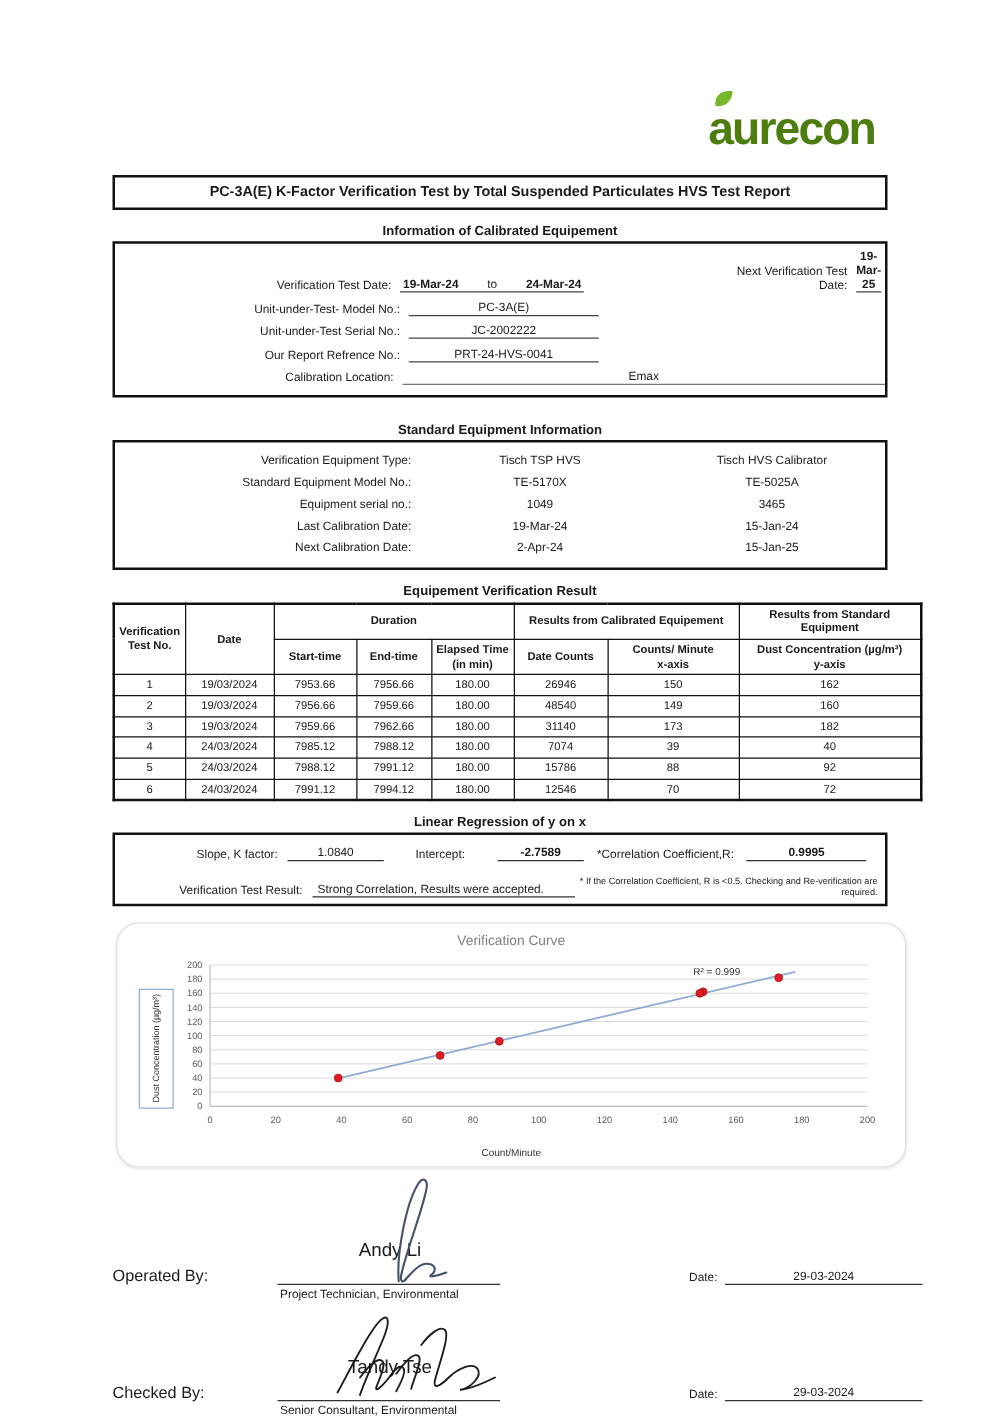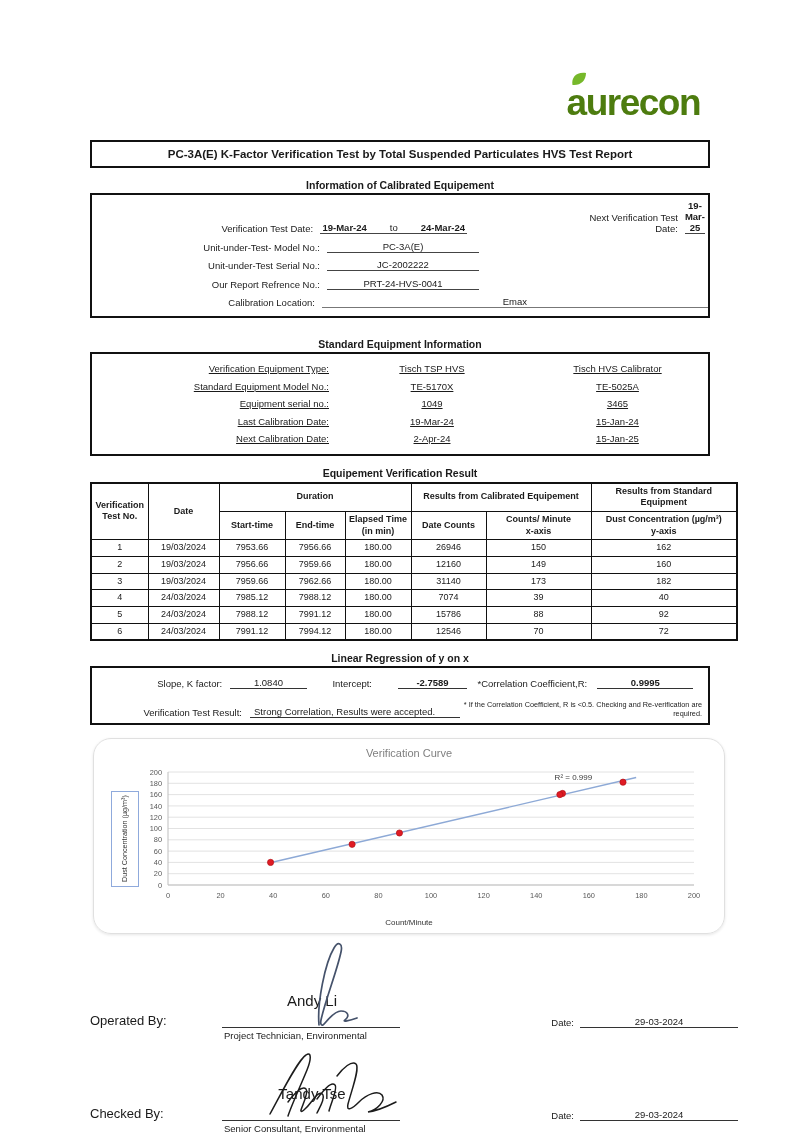--- a/index.html
+++ b/index.html
@@ -31,21 +31,21 @@
   .field { border-bottom:1.3px solid #444; text-align:center; }
   .date-group { width:152px; display:flex; border-bottom:1.3px solid #444; }
   .date-group span { flex:1; text-align:center; }
   .bold { font-weight:bold; }
   .next-label { margin-left:100px; }
   .next-field { flex:1; margin-right:3px; font-weight:bold; }
   .val-field { width:152px; }
   .wide-field { width:395px; border-bottom:1.3px solid #777; }
 
   
-  .std-box { padding:6px 0;text-decoration:underline; }
+  .std-box { padding:6px 0; }
   .srow { display:flex; align-items:center; min-height:17.5px; font-size:9.5px; }
   .slabel { width:245px; text-align:right; padding-right:8px; }
   .scol1 { width:190px; text-align:center; }
   .scol2 { flex:1; text-align:center; }
 
   
   table.results { border-collapse:collapse; width:648px; font-size:9px; margin-top:3px; }
   table.results th, table.results td { border:1px solid #111; padding:2px 3px; text-align:center; vertical-align:middle; line-height:1.3; }
   table.results { border:2px solid #111; }
   table.results th { font-weight:bold; }
@@ -193,21 +193,21 @@
             <td>26946</td>
             <td>150</td>
             <td>162</td>
           </tr>
           <tr>
             <td>2</td>
             <td>19/03/2024</td>
             <td>7956.66</td>
             <td>7959.66</td>
             <td>180.00</td>
-            <td>12160</td>
+            <td>48540</td>
             <td>149</td>
             <td>160</td>
           </tr>
           <tr>
             <td>3</td>
             <td>19/03/2024</td>
             <td>7959.66</td>
             <td>7962.66</td>
             <td>180.00</td>
             <td>31140</td>

